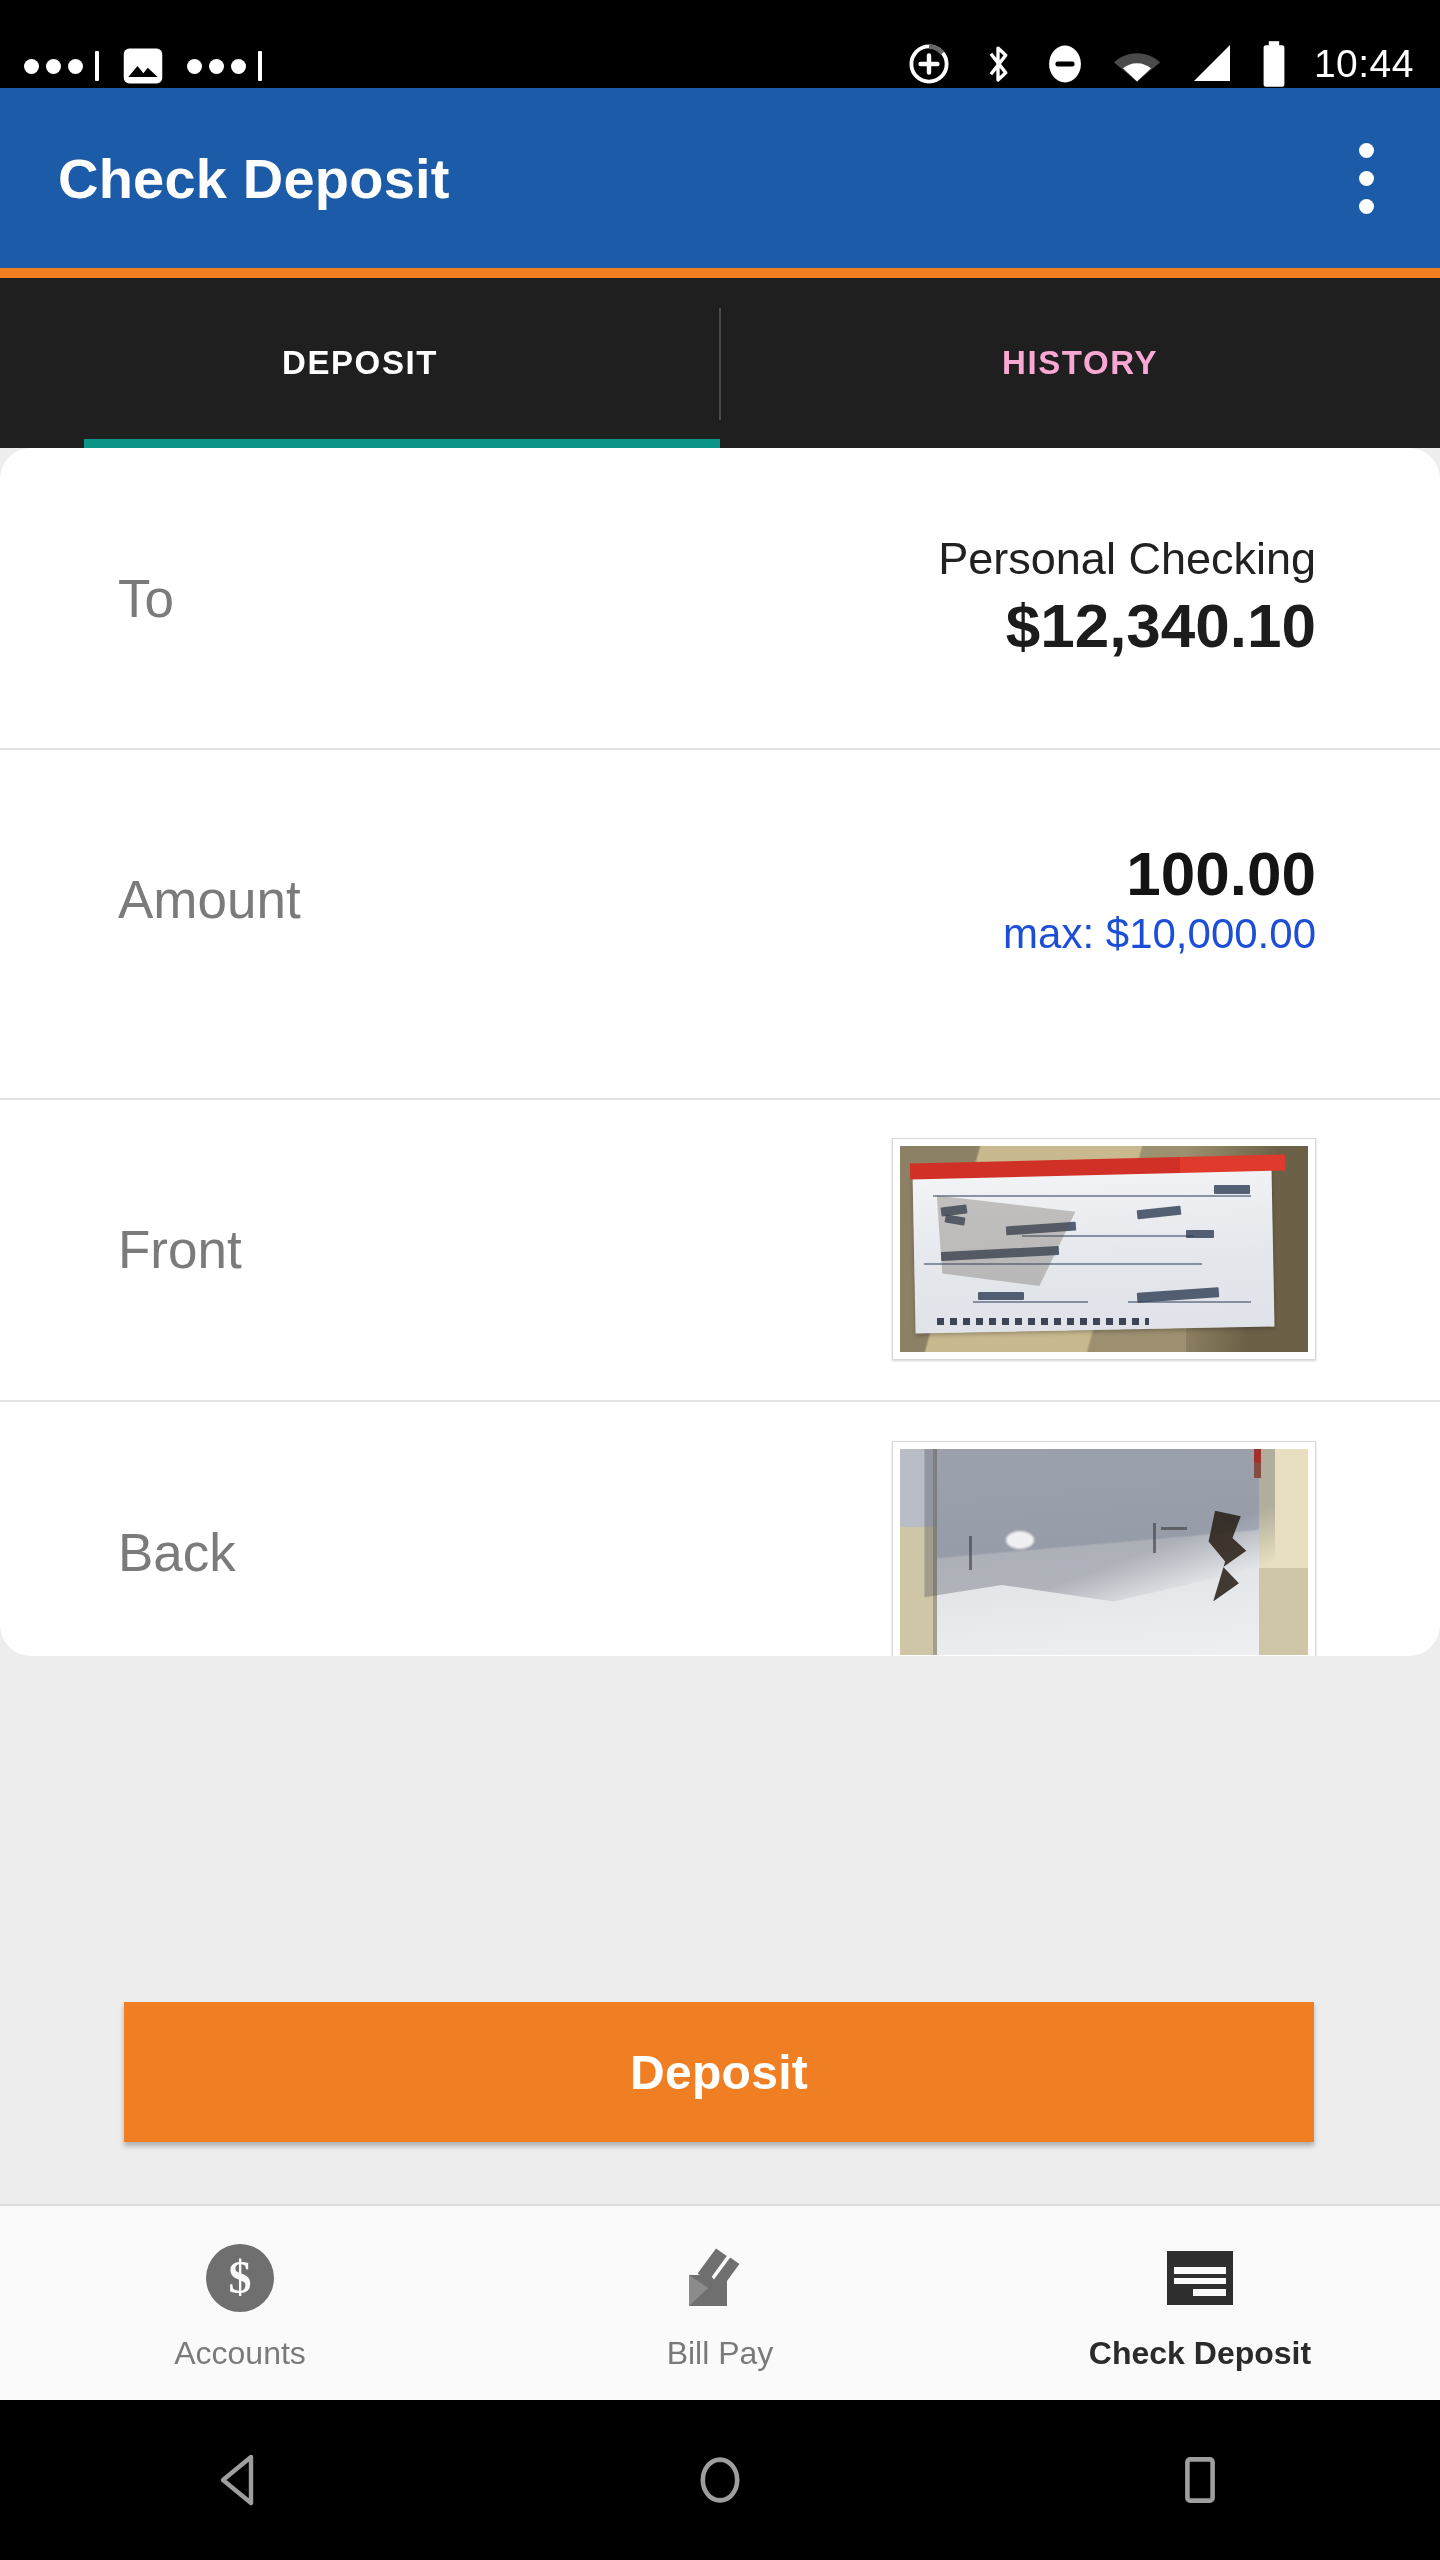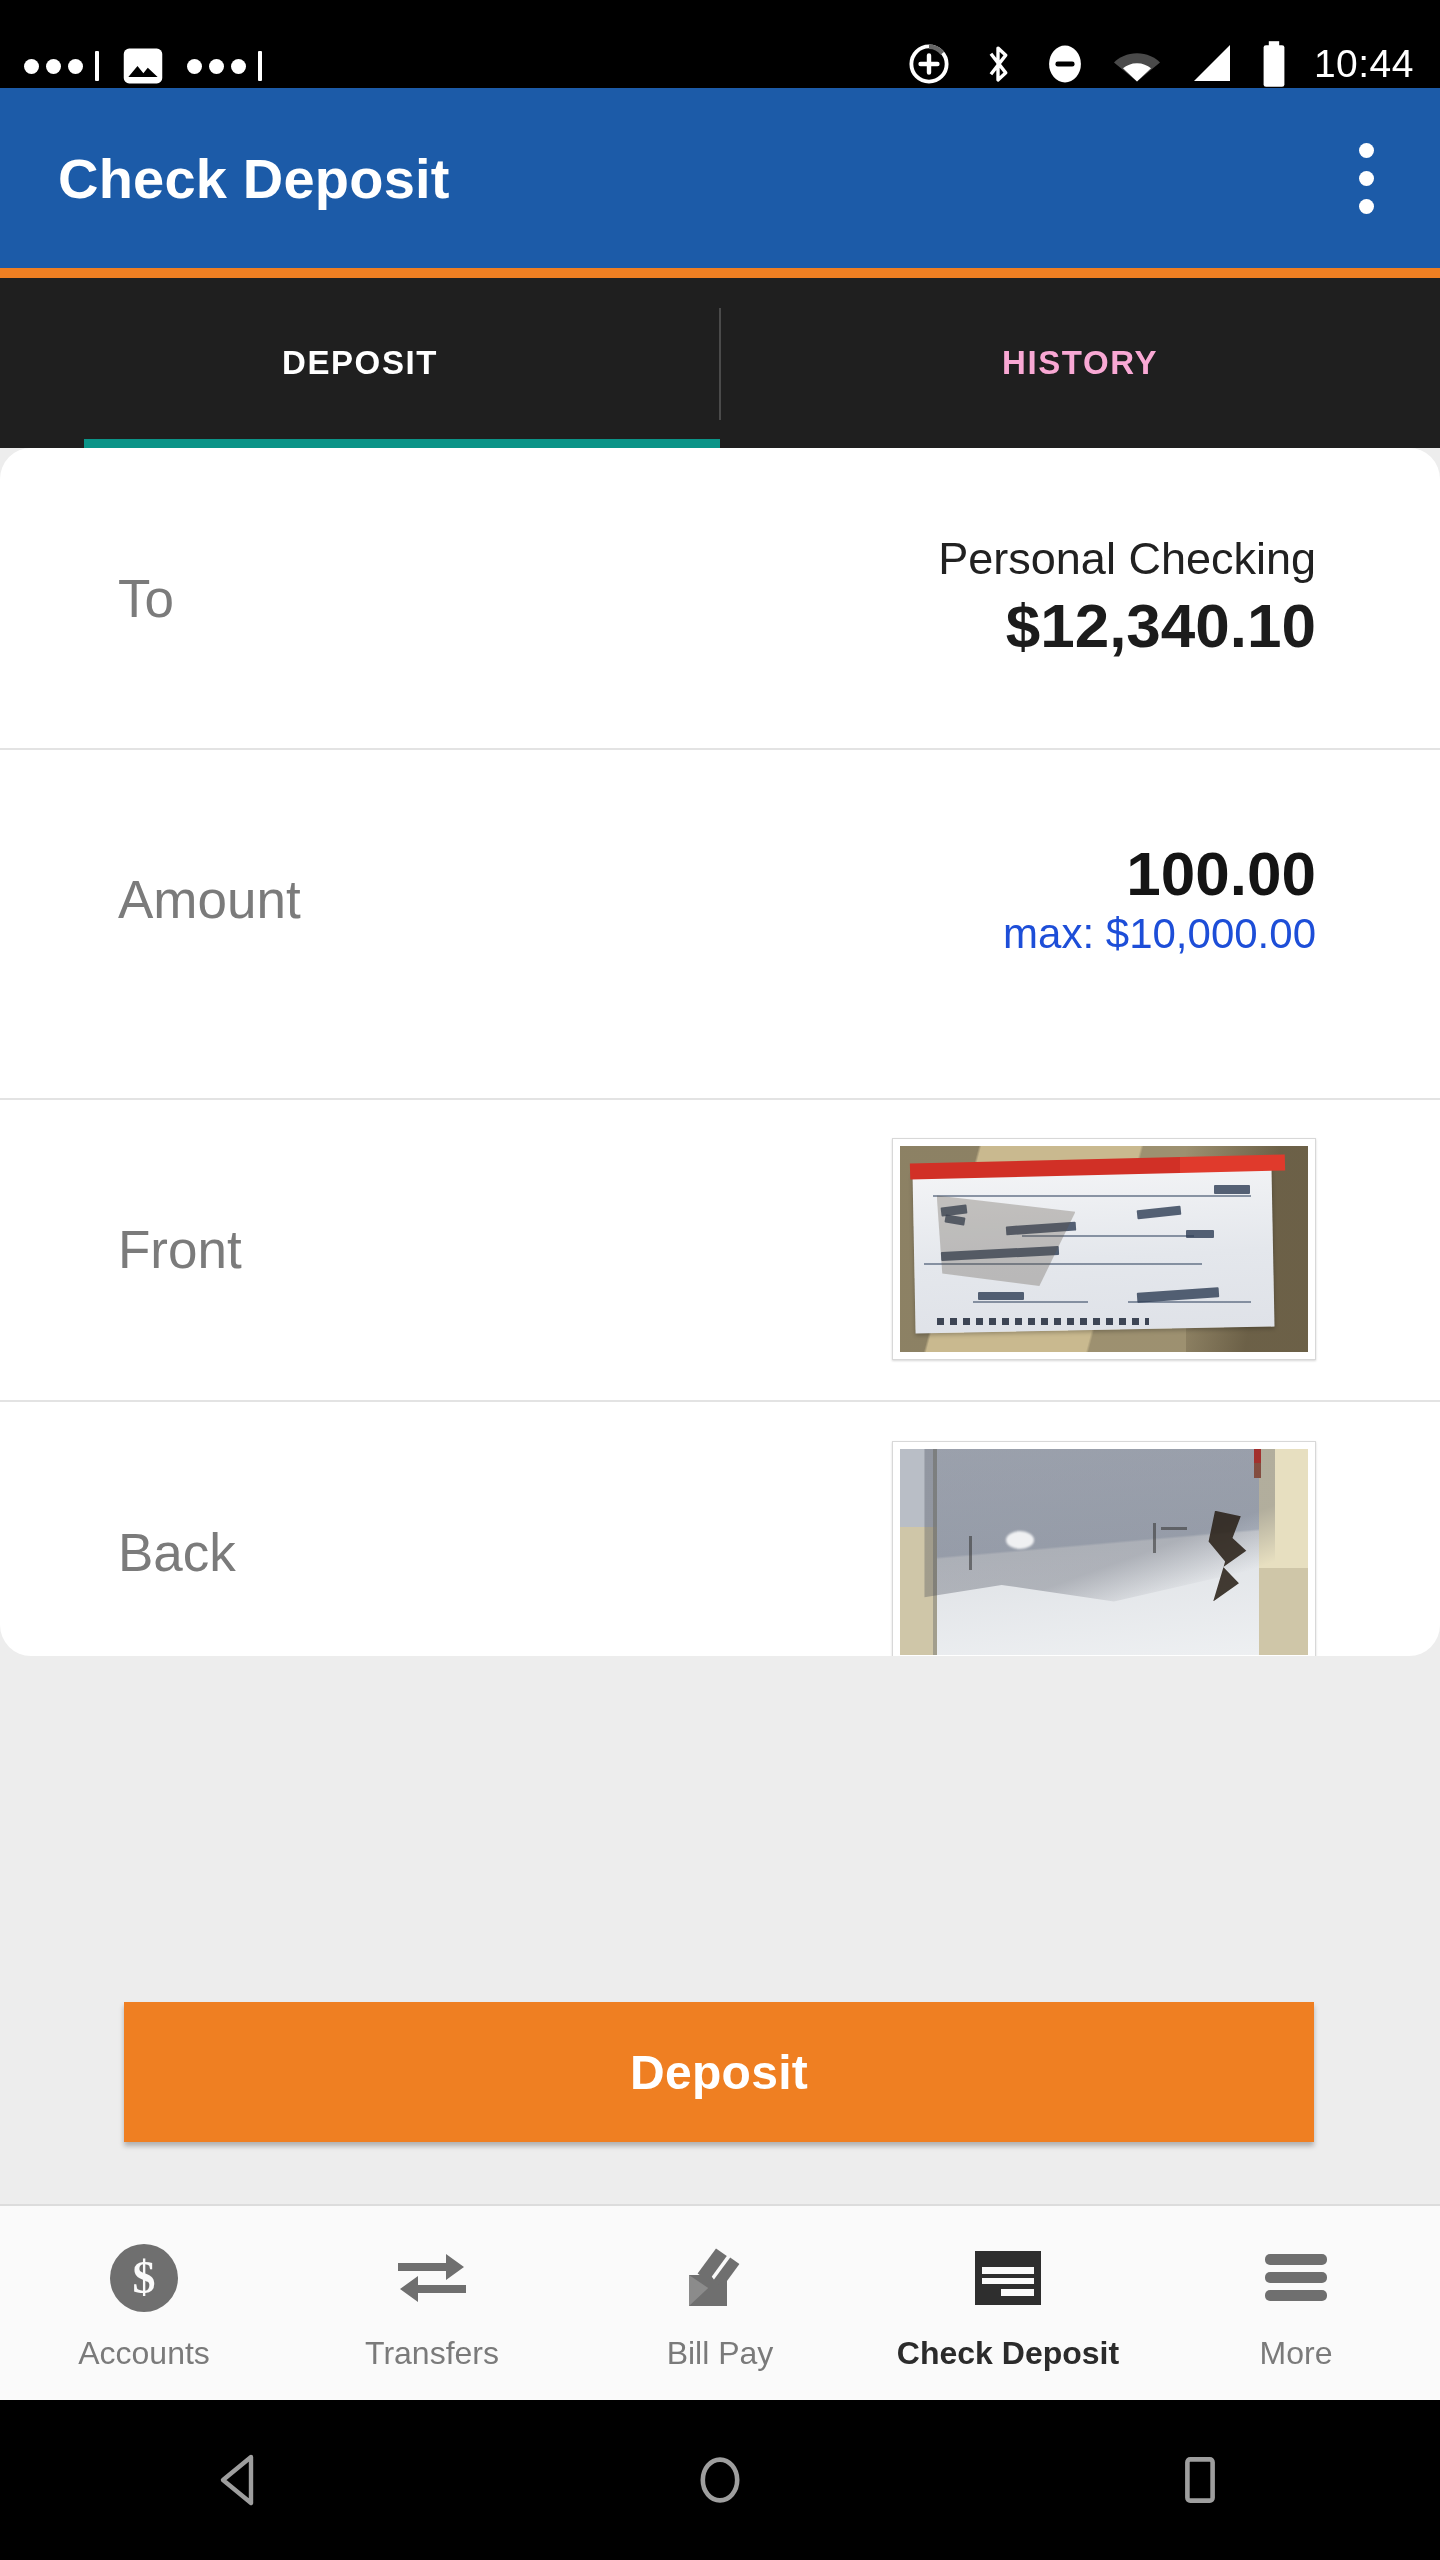--- a/index.html
+++ b/index.html
@@ -316,29 +316,20 @@
 
   <div class="bottomnav">
 
     <div class="nav-item">
       <div class="nav-icon">
         <div class="ic-accounts">$</div>
       </div>
       <div class="nav-label">Accounts</div>
     </div>
 
-    <div class="nav-item">
-      <div class="nav-icon">
-        <svg width="76" height="66" viewBox="0 0 38 33">
-          <path d="M2 9h24V4.5L35 11l-9 6.5V13H2z" fill="#6f6f6f"></path>
-          <path d="M36 24H12v4.5L3 22l9-6.5V20h24z" fill="#6f6f6f"></path>
-        </svg>
-      </div>
-      <div class="nav-label">Transfers</div>
-    </div>
 
     <div class="nav-item">
       <div class="nav-icon">
         <svg width="74" height="68" viewBox="0 0 37 34">
           <path d="M16.5 2.2l5.4 3.8-9.2 12.6-5.4-3.9z" fill="#6f6f6f"></path>
           <path d="M23.6 6.7l4.6 3.3-9.2 12.6-4.6-3.3z" fill="#6f6f6f"></path>
           <path d="M3 15.5h10.8l3.6 5 4.6-3.3V31H3z" fill="#6f6f6f"></path>
           <path d="M3 15.5L12.6 22 3 31z" fill="#8b8b8b"></path>
         </svg>
       </div>
@@ -349,30 +340,20 @@
       <div class="nav-icon">
         <div class="ic-checkdep">
           <i style="left:7px;top:16px;width:52px;height:7px;"></i>
           <i style="left:7px;top:27px;width:52px;height:6px;"></i>
           <i style="left:26px;top:38px;width:33px;height:7px;"></i>
         </div>
       </div>
       <div class="nav-label">Check Deposit</div>
     </div>
 
-    <div class="nav-item">
-      <div class="nav-icon ic-more">
-        <div>
-          <i></i>
-            <i></i>
-            <i></i>
-        </div>
-      </div>
-      <div class="nav-label">More</div>
-    </div>
 
   </div>
 
   <div class="androidnav">
     <div class="an-btn">
       <svg width="54" height="58" viewBox="0 0 27 29">
         <path d="M19 3L5 14.5 19 26z" fill="none" stroke="#9e9e9e" stroke-width="2.2" stroke-linejoin="round"></path>
       </svg>
     </div>
     <div class="an-btn">

